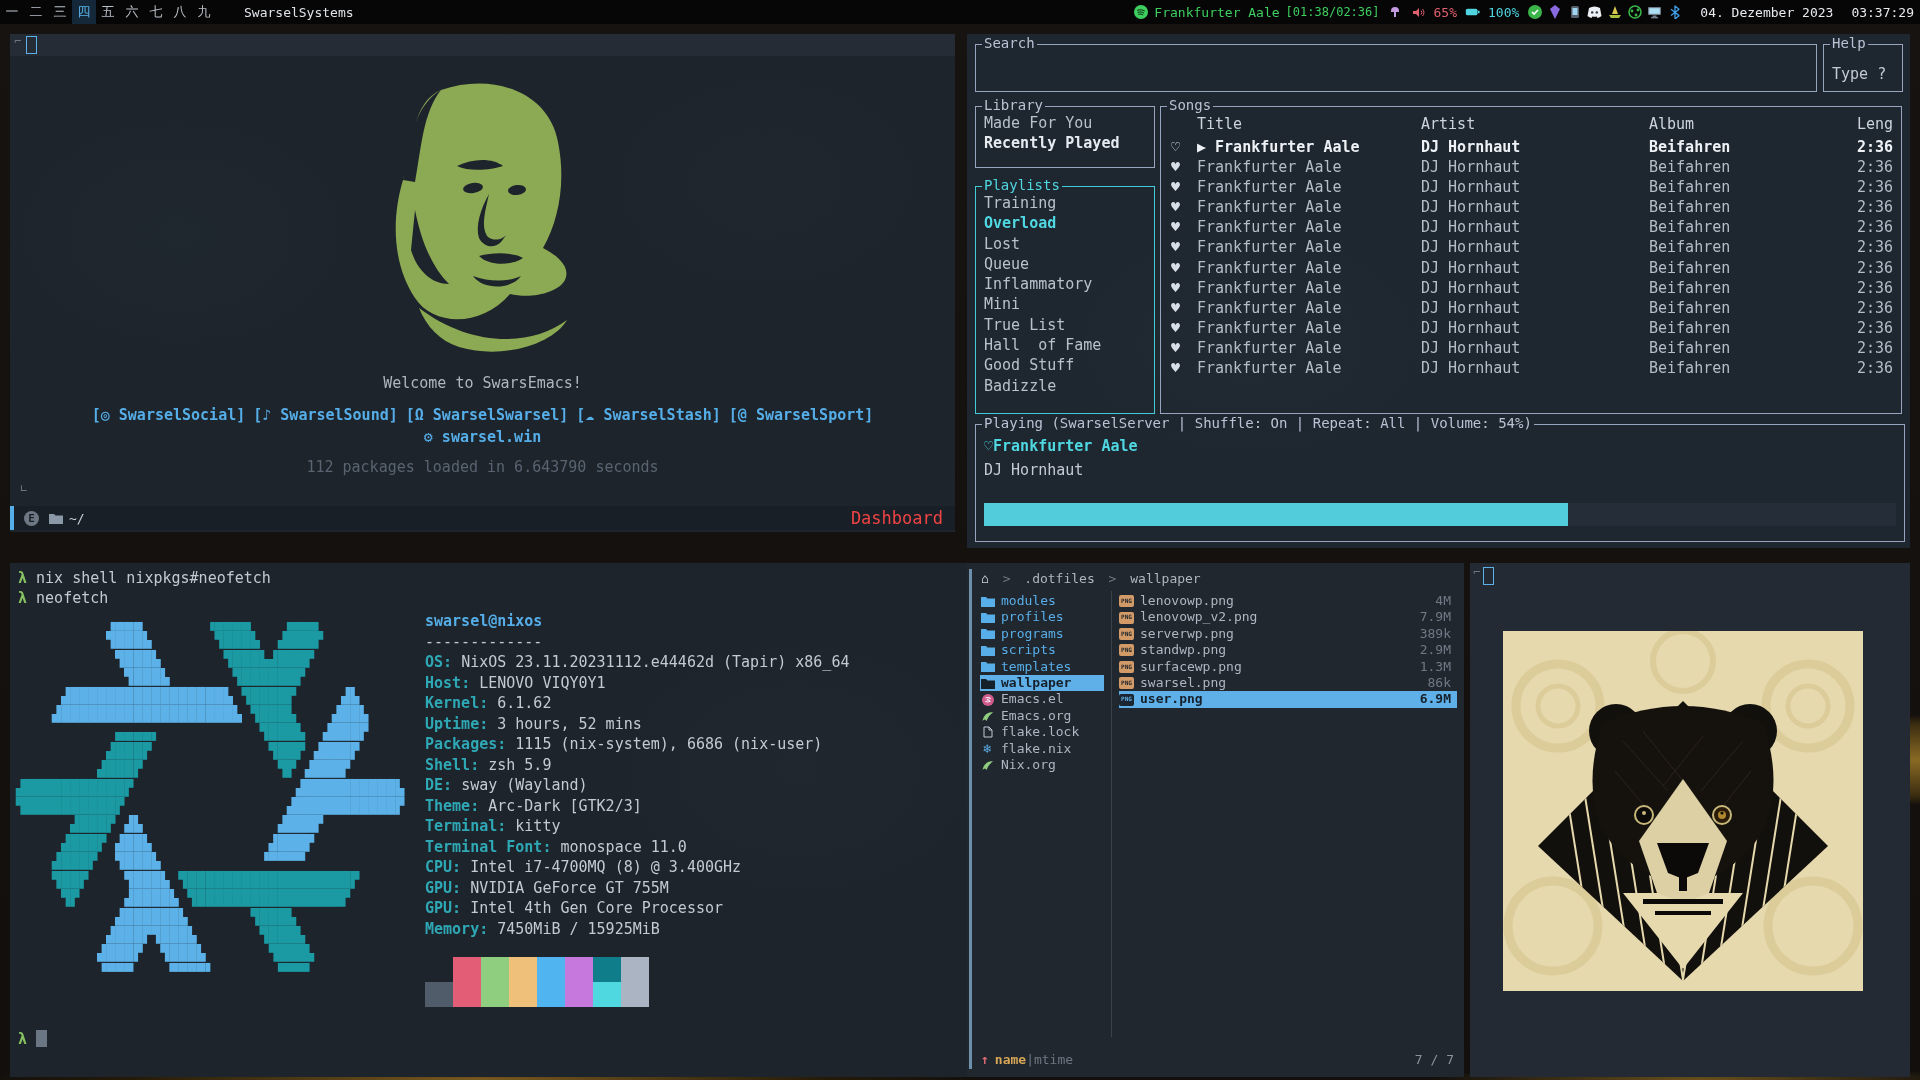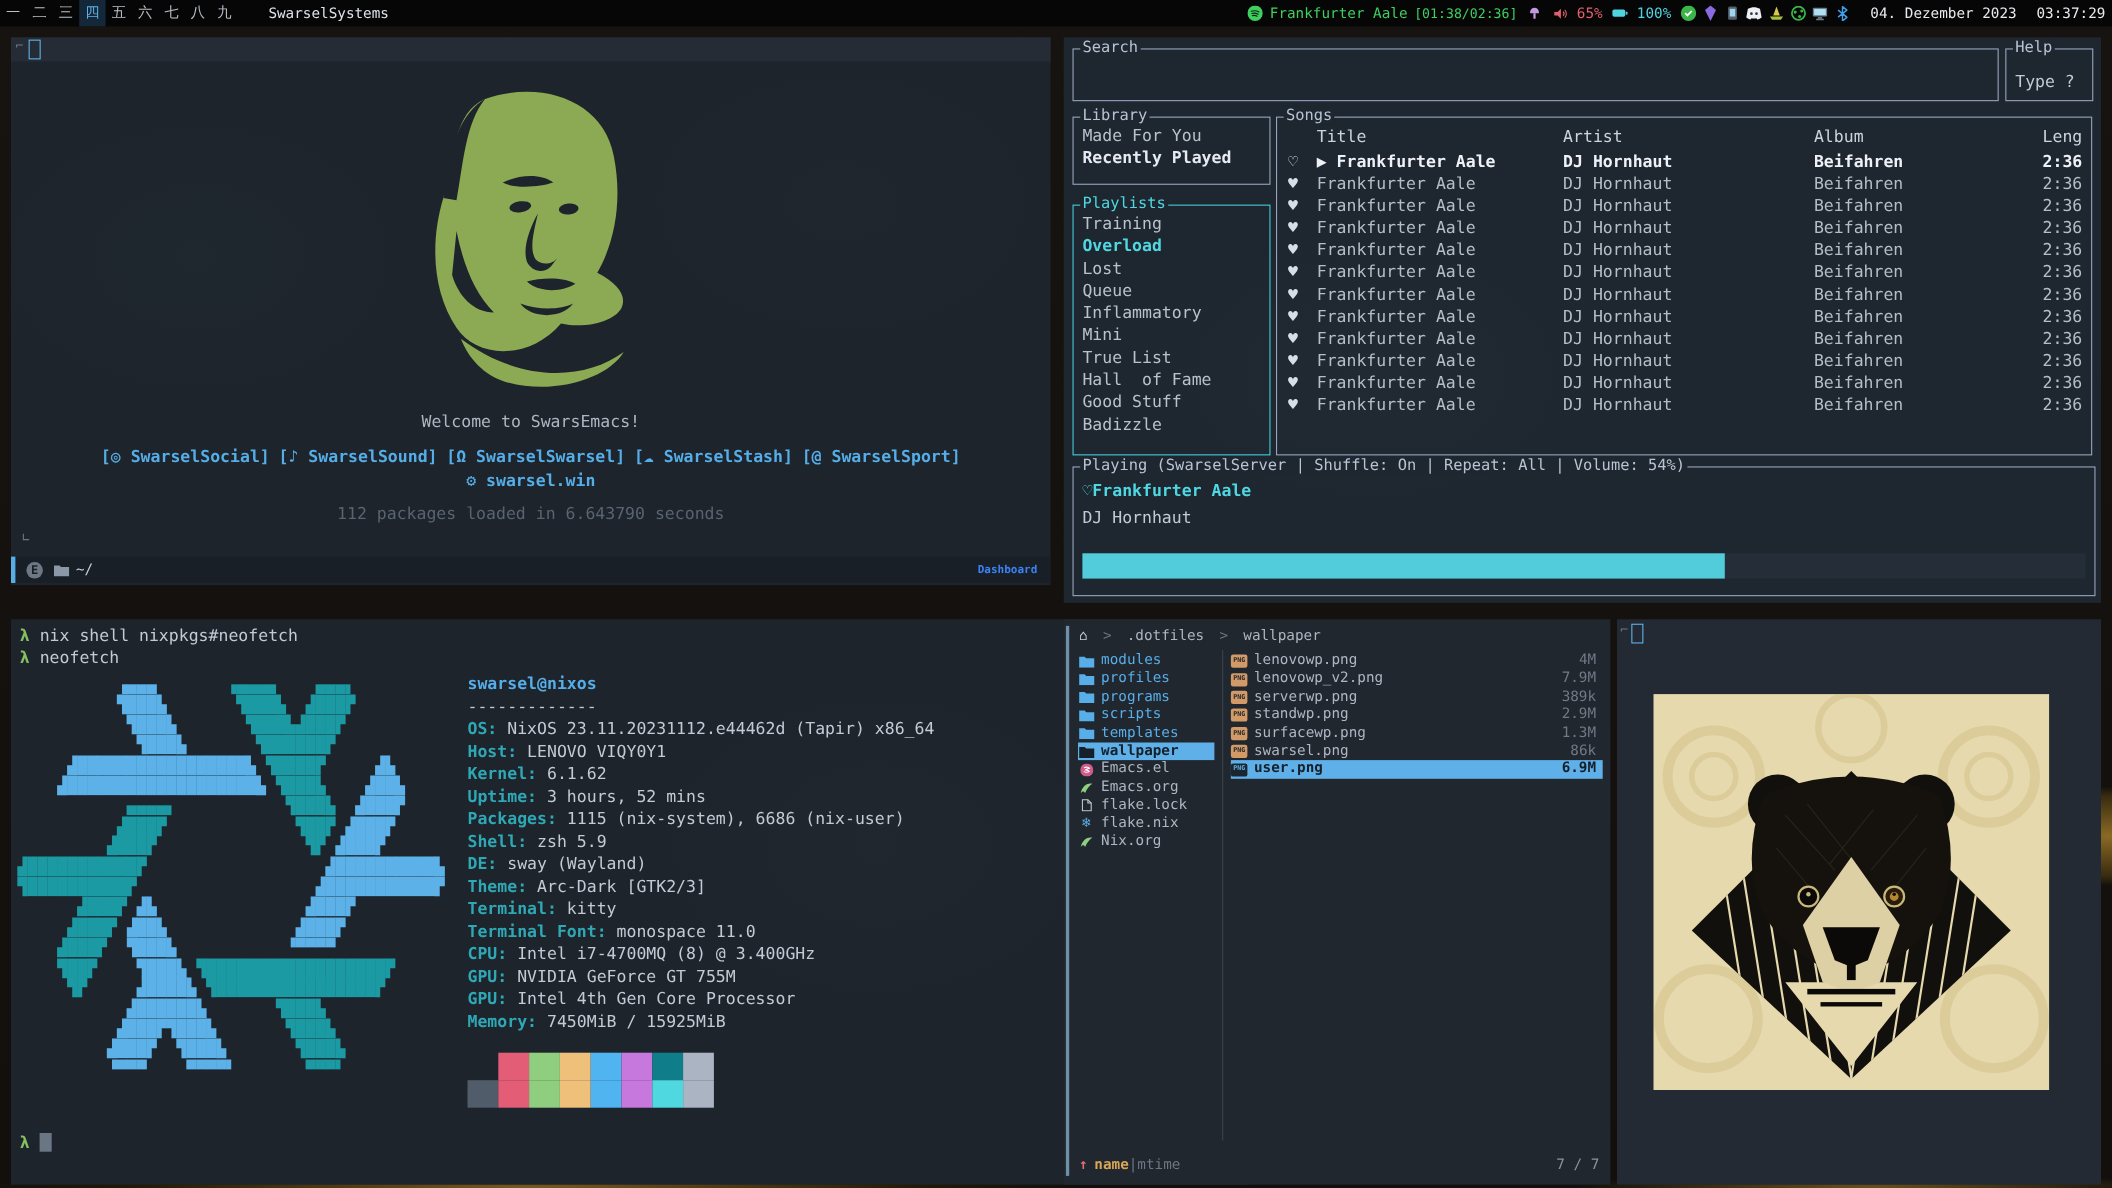--- a/index.html
+++ b/index.html
@@ -43,21 +43,21 @@
   .em-links { position:absolute; left:0; top:372px; width:100%; text-align:center; font-size:15px; font-weight:bold; color:#55aee8; }
   .em-links .lk { margin:0 4px; }
   .em-site { position:absolute; left:0; top:394px; width:100%; text-align:center; font-size:15px; font-weight:bold; color:#55aee8; }
   .em-pkgs { position:absolute; left:0; top:424px; width:100%; text-align:center; color:#596470; font-size:15px; }
   .em-mode { position:absolute; left:0; bottom:2px; width:100%; height:24px; background:#191f26; display:flex; align-items:center; }
   .em-mode-accent { width:4px; height:100%; background:#55aee8; }
   .em-mode-eicon { width:15px; height:15px; border-radius:50%; background:#6d7884; color:#191f26; font-size:11px; font-weight:bold;
     display:inline-flex; align-items:center; justify-content:center; margin-left:10px; }
   .em-mode-folder { margin-left:10px; color:#8a98a8; display:inline-flex; }
   .em-mode-path { margin-left:6px; color:#c9d0d8; font-size:13px; }
-  .em-mode-buf { margin-left:auto; margin-right:12px; color:#3b82f6; font-weight:bold; font-size:10px; }
+  .em-mode-buf { margin-left:auto; margin-right:12px; color:#ef4444; font-weight:normal; font-size:17px; }
   
   #music { left:967px; top:34px; width:943px; height:514px; background:#1e2730;
     background-image:radial-gradient(300px 200px at 30% 60%, #212a33 0%, transparent 70%); font-size:15px; }
   .panel { position:absolute; border:1px solid #96a5bd; }
   .panel > .ptitle { position:absolute; top:-10px; left:6px; background:#1e2730; padding:0 2px; color:#b9c3d4; font-size:14px; }
   .panel.active { border-color:#43ccd8; }
   .panel.active > .ptitle { color:#4fd8e2; }
   #p-search { left:8px; top:10px; width:842px; height:48px; }
   #p-help { left:856px; top:10px; width:80px; height:48px; }
   #p-help .helptext { position:absolute; left:8px; top:20px; color:#c3cad4; }

